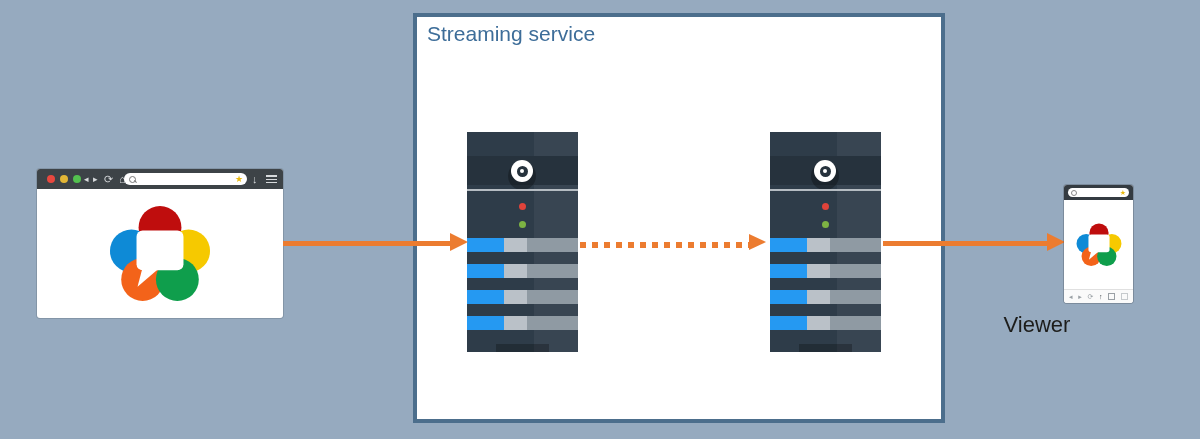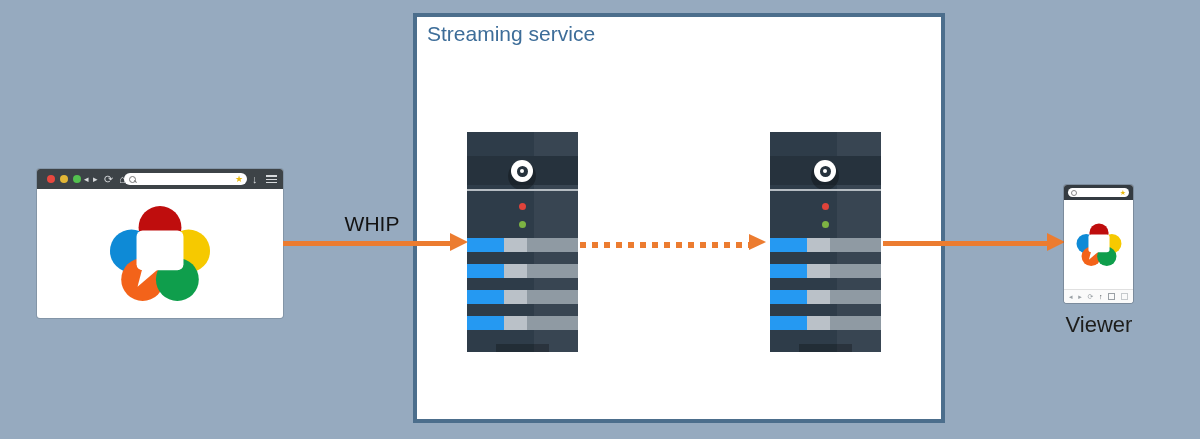--- a/index.html
+++ b/index.html
@@ -187,21 +187,20 @@
         <i class="g"></i>
       </div>
     <div class="bay" style="top:184px">
         <i class="b"></i>
         <i class="l"></i>
         <i class="g"></i>
       </div>
     <div class="srv-base"></div>
   </div>
 
-  <div class="arrow-label" style="left:317px">WHIP</div>
   <div class="a-line whip-line"></div>
   <div class="a-head whip-head"></div>
 
   <div class="dotted"></div>
   <div class="a-head dot-head"></div>
 
   <div class="a-line whep-line"></div>
   <div class="a-head whep-head"></div>
 
   <div class="phone">
@@ -224,15 +223,15 @@
     </div>
     <div class="phone-bottom">
       <span class="pb-i">◂</span>
       <span class="pb-i">▸</span>
       <span class="pb-i">⟳</span>
       <span class="pb-i dark">↑</span>
       <span class="pb-sq"></span>
       <span class="pb-sq light"></span>
     </div>
   </div>
-  <div class="caption" style="left:1049px;top:312px;width:100px">Viewer</div>
+  <div class="caption" style="left:987px;top:312px;width:100px">Viewer</div>
 
 </div>
 
 </body></html>

